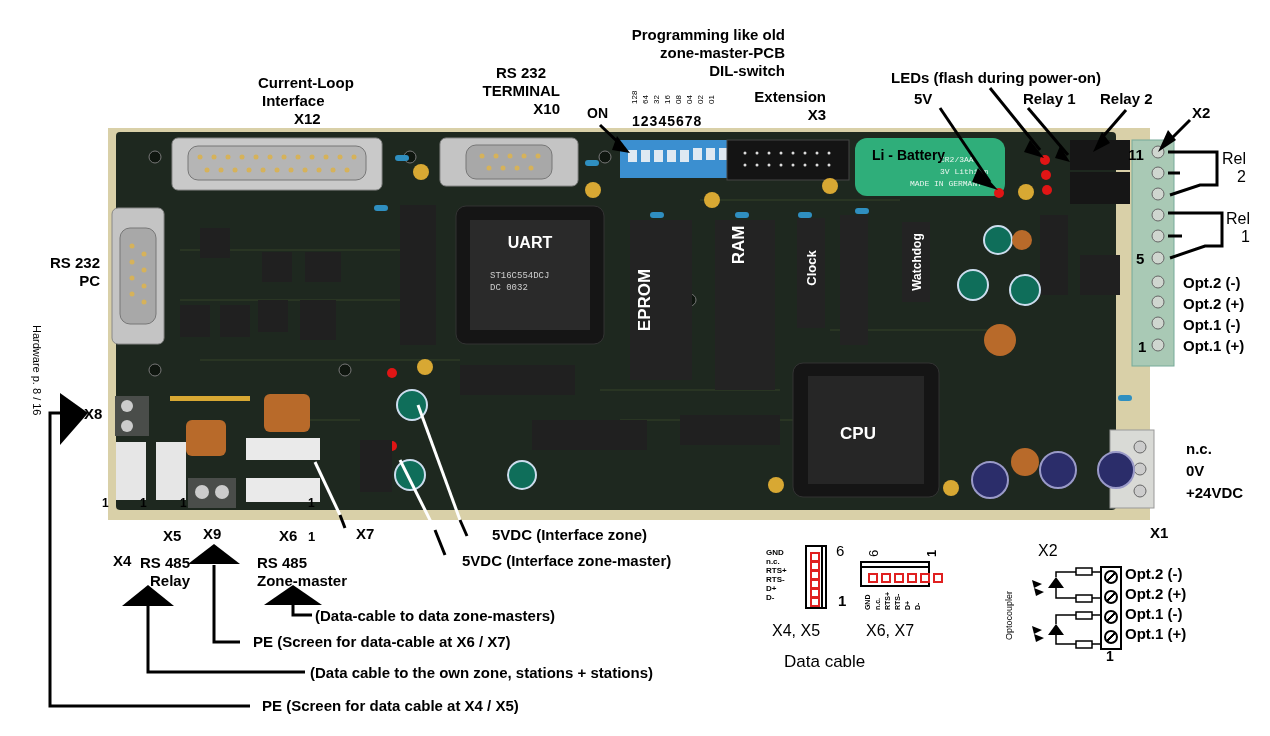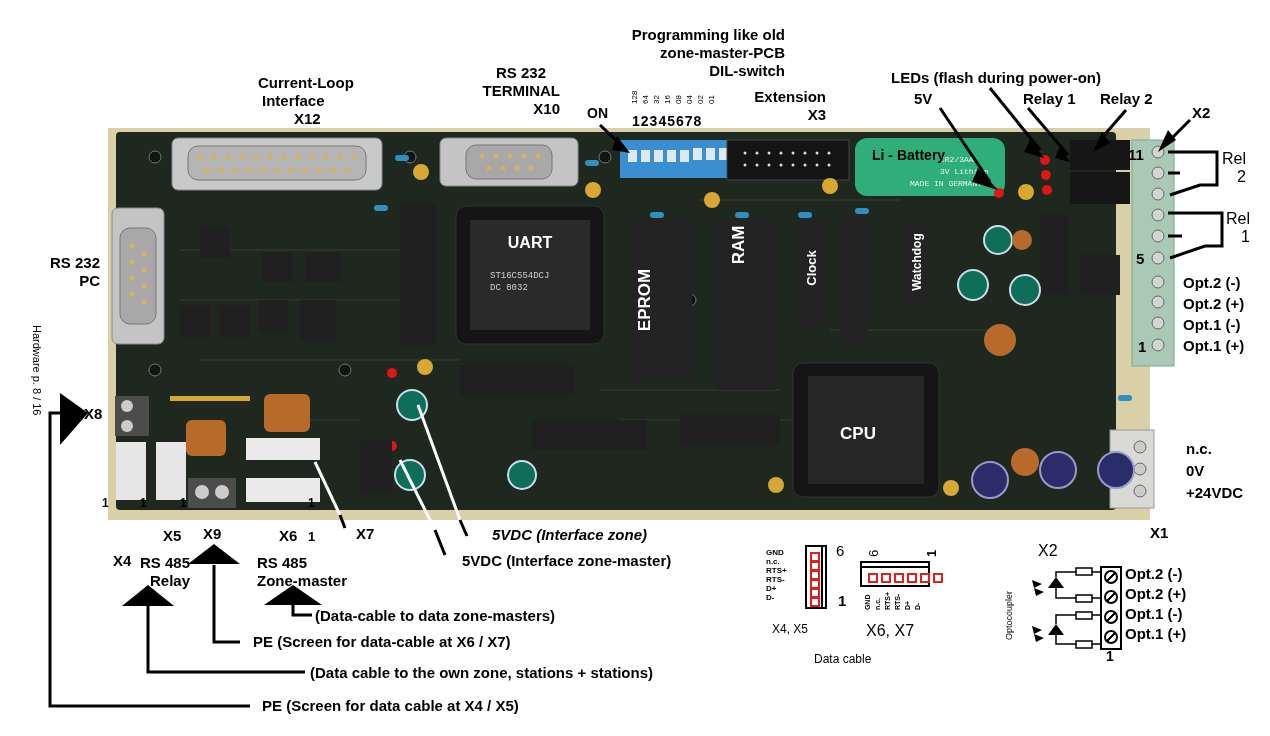--- a/index.html
+++ b/index.html
@@ -441,21 +441,21 @@
 
 <div class="lbl c" style="left:110px;top:554px;width:80px;">
   <div>RS 485</div>
   <div>Relay</div>
 </div>
 <div class="lbl" style="left:257px;top:554px;">
   <div>RS 485</div>
   <div>Zone-master</div>
 </div>
 
-<div class="lbl" style="left:492px;top:526px;font-style:italic;">5VDC (Interface zone)</div>
+<div class="lbl" style="left:492px;top:526px;">5VDC (Interface zone)</div>
 <div class="lbl" style="left:462px;top:552px;">5VDC (Interface zone-master)</div>
 
 <div class="lbl" style="left:315px;top:607px;">(Data-cable to data zone-masters)</div>
 <div class="lbl" style="left:253px;top:633px;">PE  (Screen for data-cable at X6 / X7)</div>
 <div class="lbl" style="left:310px;top:664px;">(Data cable to the own zone, stations + stations)</div>
 <div class="lbl" style="left:262px;top:697px;">PE  (Screen for data cable at X4 / X5)</div>
 
 <div style="position:absolute;left:760px;top:540px;width:200px;height:140px;">
   <div style="position:absolute;left:6px;top:8px;font-size:8px;font-weight:bold;line-height:9px;">
     <div>GND</div>
@@ -491,23 +491,23 @@
     </div>
   </div>
   <div style="position:absolute;left:104px;top:52px;display:flex;gap:0px;font-size:7px;font-weight:bold;">
     <span style="writing-mode:vertical-rl;transform:rotate(180deg);width:10px;">GND</span>
     <span style="writing-mode:vertical-rl;transform:rotate(180deg);width:10px;">n.c.</span>
     <span style="writing-mode:vertical-rl;transform:rotate(180deg);width:10px;">RTS+</span>
     <span style="writing-mode:vertical-rl;transform:rotate(180deg);width:10px;">RTS-</span>
     <span style="writing-mode:vertical-rl;transform:rotate(180deg);width:10px;">D+</span>
     <span style="writing-mode:vertical-rl;transform:rotate(180deg);width:10px;">D-</span>
   </div>
-  <div style="position:absolute;left:12px;top:82px;font-size:12px;">X4, X5</div>
+  <div style="position:absolute;left:12px;top:82px;font-size:16px;">X4, X5</div>
   <div style="position:absolute;left:106px;top:82px;font-size:16px;">X6, X7</div>
-  <div style="position:absolute;left:54px;top:112px;font-size:12px;">Data cable</div>
+  <div style="position:absolute;left:24px;top:112px;font-size:17px;">Data cable</div>
 </div>
 
 <div style="position:absolute;left:1000px;top:540px;width:220px;height:120px;">
   <div style="position:absolute;left:38px;top:2px;font-size:16px;">X2</div>
   <div style="position:absolute;left:4px;top:100px;font-size:9px;transform:rotate(-90deg);transform-origin:left top;">Optocoupler</div>
   <svg width="90" height="100" style="left:18px;top:20px;">
     <g stroke="#000" stroke-width="1.5" fill="none">
       <polyline points="38,17 38,12 58,12"></polyline>
         <polyline points="38,27 38,38 58,38"></polyline>
       <polyline points="38,64 38,55 58,55"></polyline>

